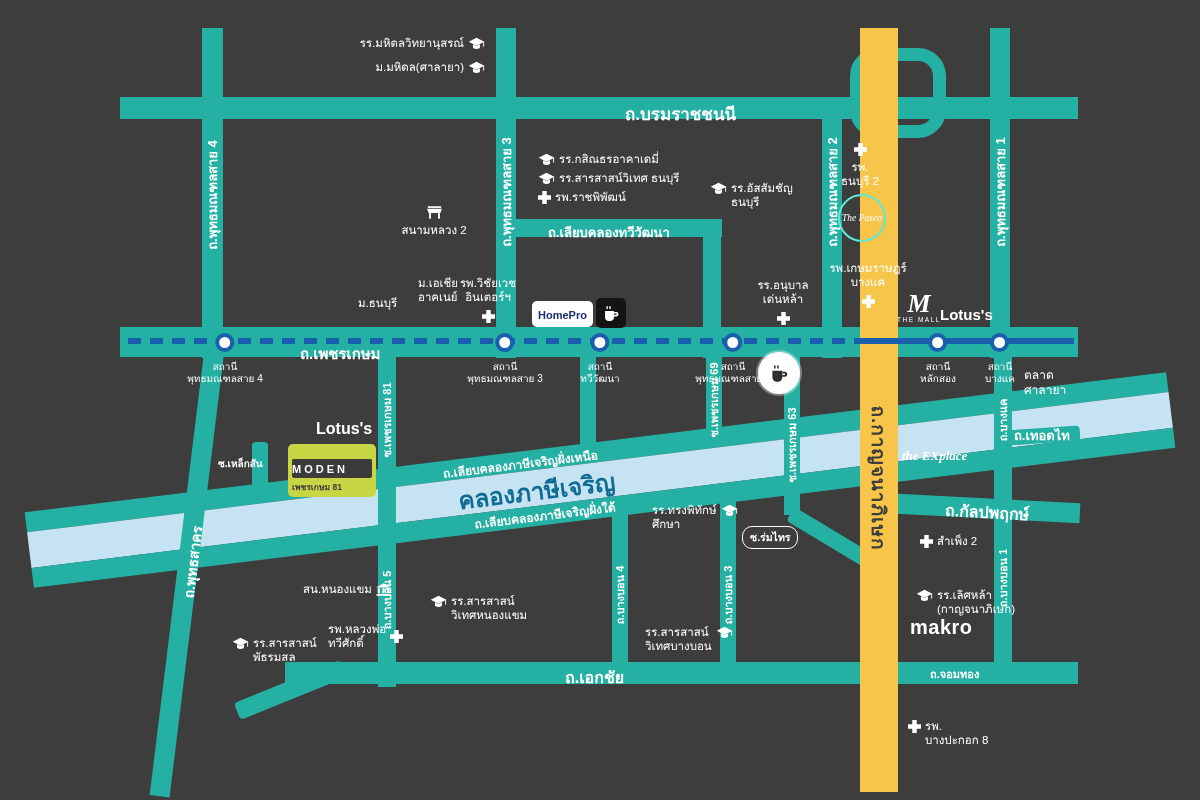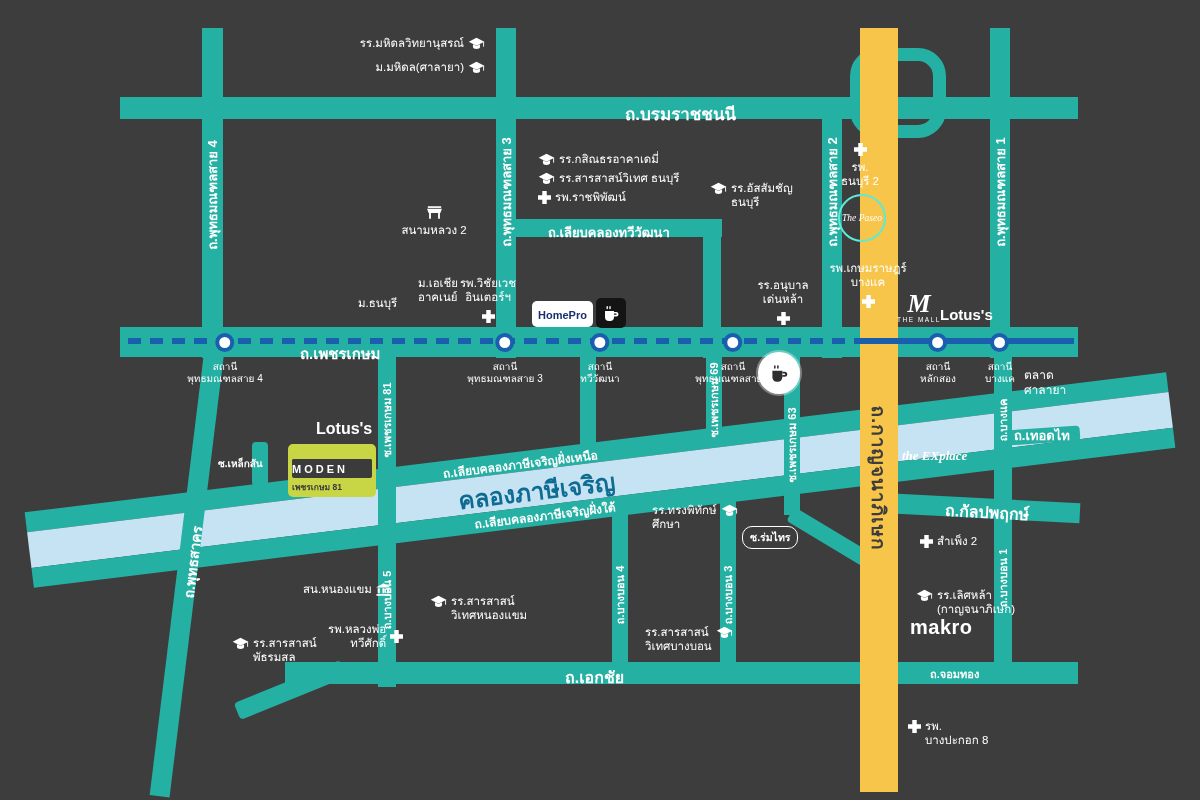--- a/index.html
+++ b/index.html
@@ -22,21 +22,21 @@
   .station{position:absolute;top:333px;transform:translateX(-50%);text-align:center;z-index:6;}
   .st-dot{width:11px;height:11px;border:4px solid #1a5fae;background:#fff;border-radius:50%;margin:0 auto;}
   .st-label{margin-top:9px;font-size:10px;line-height:12px;color:#fff;}
   .st-label span{display:block;white-space:nowrap;}
   .vlabel{position:absolute;color:#fff;font-weight:bold;font-size:13px;white-space:nowrap;
           transform:translate(-50%,-50%) rotate(-90deg);z-index:6;}
   .vlabel.sm{font-size:11px;}
   .hlabel{position:absolute;color:#fff;font-weight:bold;white-space:nowrap;z-index:6;}
   .poi{position:absolute;display:flex;gap:4px;align-items:flex-start;color:#fff;font-size:11.5px;line-height:1.25;z-index:6;}
   .poi.col{flex-direction:column;align-items:center;text-align:center;}
-  .poi.mid{align-items:center;text-align:right;}
+  .poi.mid{align-items:center;}
   .poi.right{text-align:right;justify-content:flex-end;}
   .lbl{white-space:pre-line;}
   .icon{flex:0 0 auto;display:inline-flex;margin-top:1px;line-height:0;}
   .pill{position:absolute;border:1.5px solid #fff;border-radius:10px;padding:2px 7px;color:#fff;
         font-size:10.5px;font-weight:bold;z-index:6;white-space:nowrap;}
   
   .logo-homepro{position:absolute;background:#fff;border-radius:5px;padding:4px 6px;z-index:6;}
   .logo-homepro span{color:#1b2f6e;font-weight:bold;font-size:11px;}
   .logo-coffee-sq{position:absolute;width:30px;height:30px;background:#141414;border-radius:5px;
                   display:flex;align-items:center;justify-content:center;z-index:6;}

